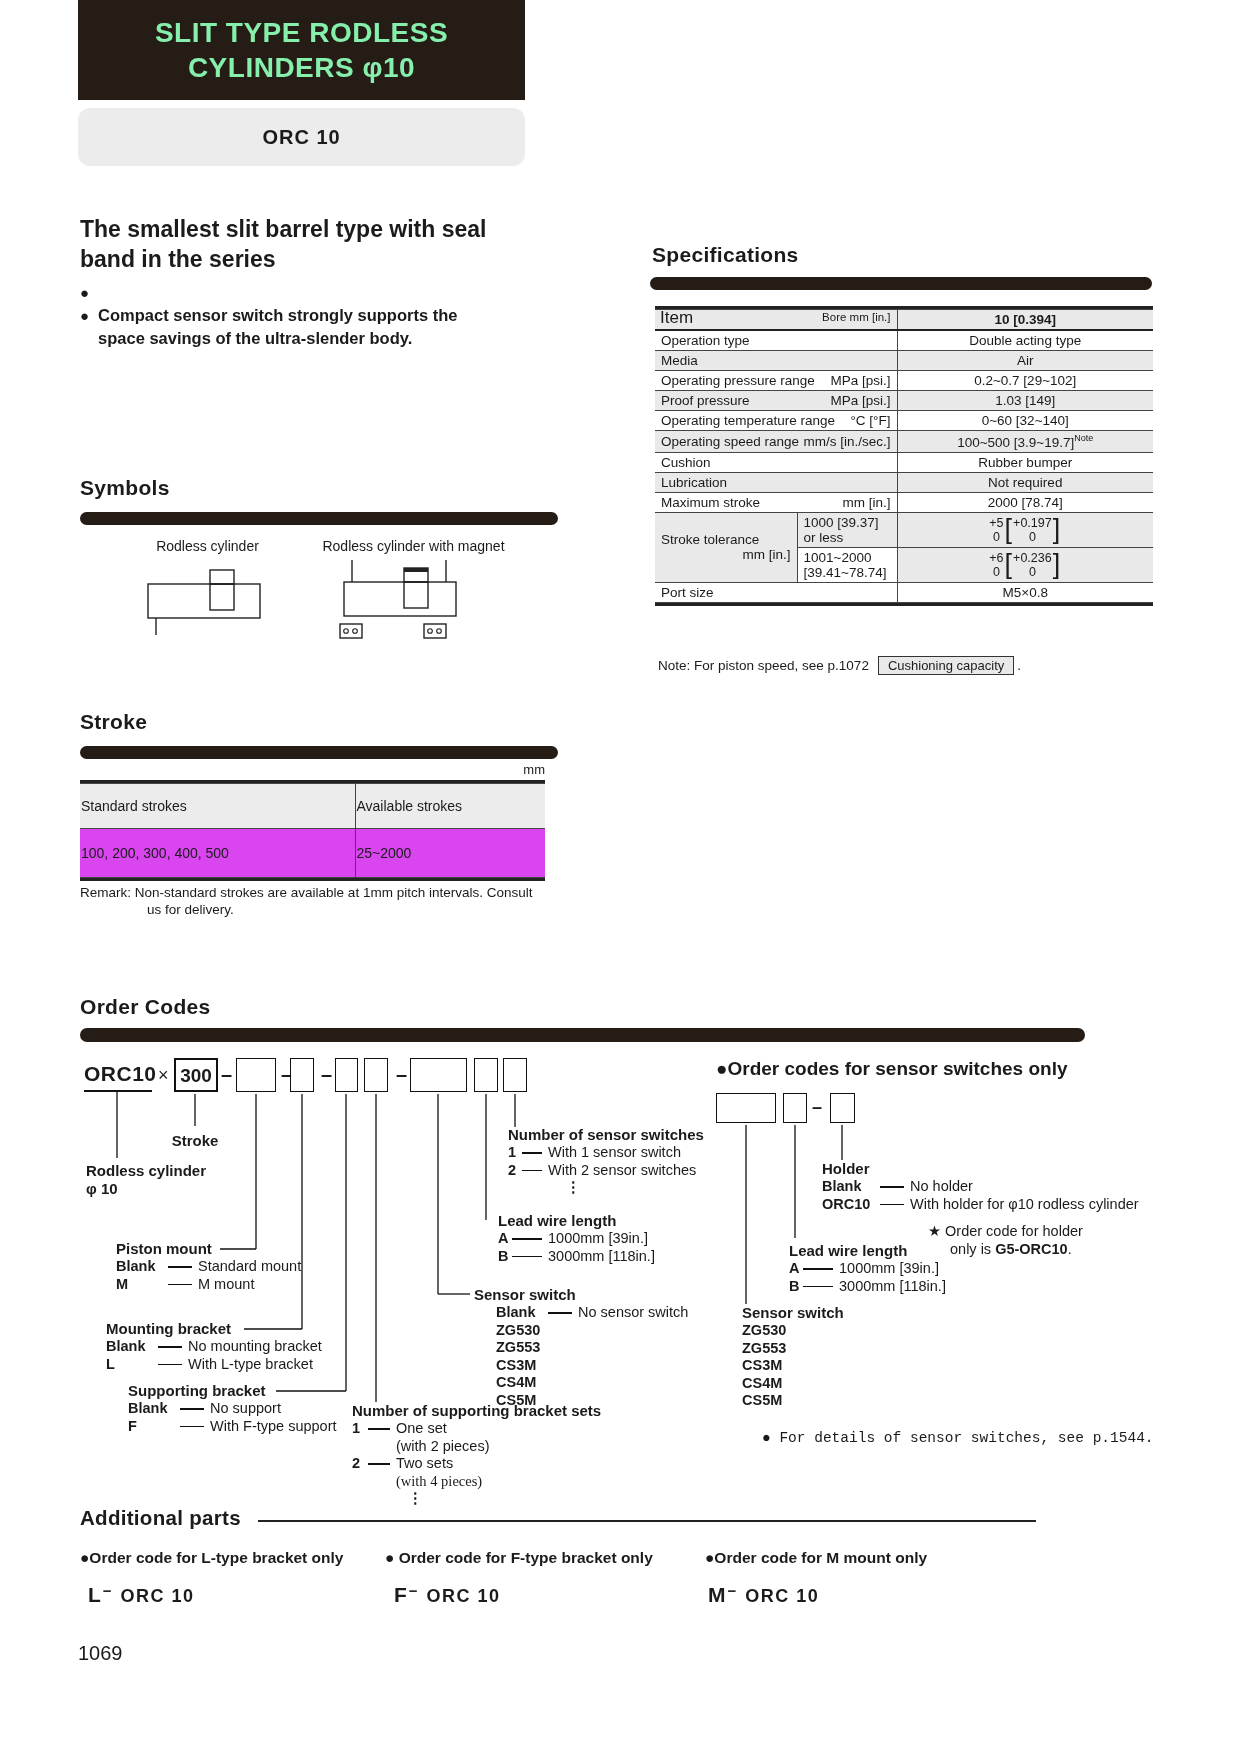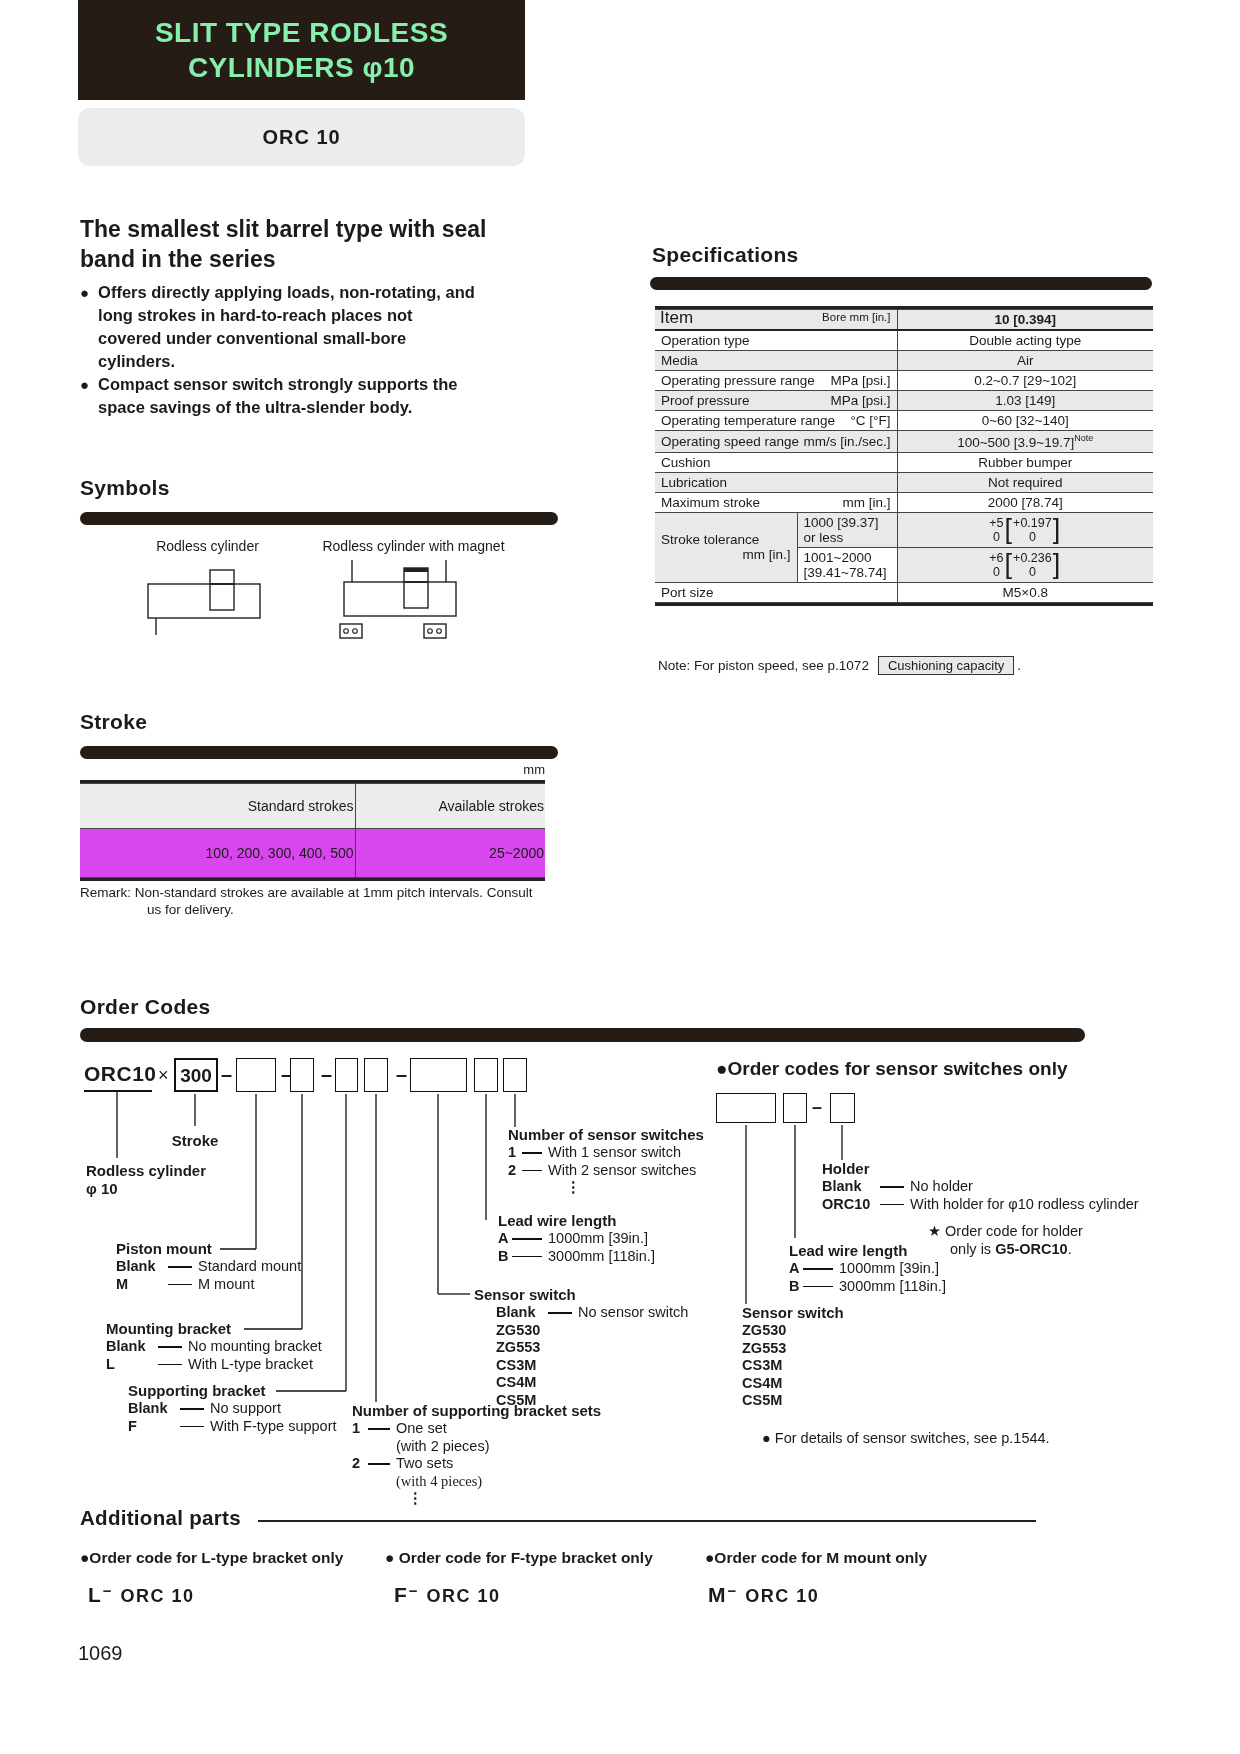--- a/index.html
+++ b/index.html
@@ -27,21 +27,21 @@
 
   
   .sym-label{font-size:14px;text-align:center;}
   .sym-svg line,.sym-svg rect{stroke:#222;fill:none;stroke-width:1.4;}
   .sym-svg rect.f{fill:#222;stroke:none;}
   .sym-svg circle{stroke:#222;fill:none;stroke-width:1.1;}
 
   
   table.stk{border-collapse:collapse;width:465px;table-layout:fixed;}
   .stk-wrap{border-top:3px solid #222;border-bottom:3px solid #222;}
-  table.stk td{border:1px solid #444;text-align:right;font-size:14px;}
+  table.stk td{border:1px solid #444;text-align:left;font-size:14px;}
   table.stk td:first-child{border-left:none;}
   table.stk td:last-child{border-right:none;}
   table.stk tr.hd td{background:#ececec;height:42px;}
   table.stk tr.dt td{background:#d946ef;height:46px;}
   .mm-note{width:465px;text-align:right;font-size:13px;}
   .remark{font-size:13.5px;line-height:17px;}
 
   
   table.spec{border-collapse:collapse;width:498px;table-layout:fixed;}
   .spec-wrap{border-top:3px solid #222;border-bottom:3px solid #222;}
@@ -82,21 +82,21 @@
   .r{display:flex;line-height:17.5px;font-size:14.5px;white-space:nowrap;}
   .r .tm{font-weight:bold;flex:none;}
   .r .d{flex:none;height:1.5px;background:#111;margin:8px 6px 0 0;}
   .tw52{width:52px}.tw58{width:58px}.tw16{width:16px}.tw14{width:14px}
   .dw24{width:24px}.dw30{width:30px}.dw20{width:20px}.dw22{width:22px}
   .codes div{font-weight:bold;font-size:14.5px;line-height:17.5px;}
   .so-head{position:absolute;font-size:19px;font-weight:bold;}
   .so-box{position:absolute;top:43px;height:30px;border:1.5px solid #111;background:#fff;box-sizing:border-box;}
   .so-dash{position:absolute;top:47px;font-size:18px;font-weight:bold;}
   .star{font-size:14.5px;line-height:18px;}
-  .details-note{position:absolute;font-size:14.5px;}
+  .details-note{position:absolute;font-size:14.5px;font-family:Liberation Mono, monospace;}
 
   
   .add-line{height:2px;background:#222;}
   .add-bullet{font-size:15.5px;font-weight:bold;}
   .add-code .pfx{font-size:21px;font-weight:bold;}
   .add-code .mns{font-size:15px;font-weight:bold;vertical-align:6px;margin:0 9px 0 2px;}
   .add-code .cd{font-size:18px;font-weight:bold;letter-spacing:1.5px;}
   .pagenum{font-size:20px;}
 </style>
 </head>
@@ -108,24 +108,20 @@
     <div>SLIT TYPE RODLESS</div>
     <div>CYLINDERS φ10</div>
   </div>
   <div class="abs model-box">ORC 10</div>
 
   <div class="abs intro-heading">The smallest slit barrel type with seal
 band in the series</div>
   <div class="abs intro-bullets">
     <div class="ib">
       <span class="bm">●</span>
-      <span class="bt">Offers directly applying loads, non-rotating, and
-long strokes in hard-to-reach places not
-covered under conventional small-bore
-cylinders.</span>
     </div>
     <div class="ib">
       <span class="bm">●</span>
       <span class="bt">Compact sensor switch strongly supports the
 space savings of the ultra-slender body.</span>
     </div>
   </div>
 
   <div class="abs sec-h" style="left:80px;top:476px;">Symbols</div>
   <div class="abs bar" style="left:80px;top:512px;width:478px;"></div>

